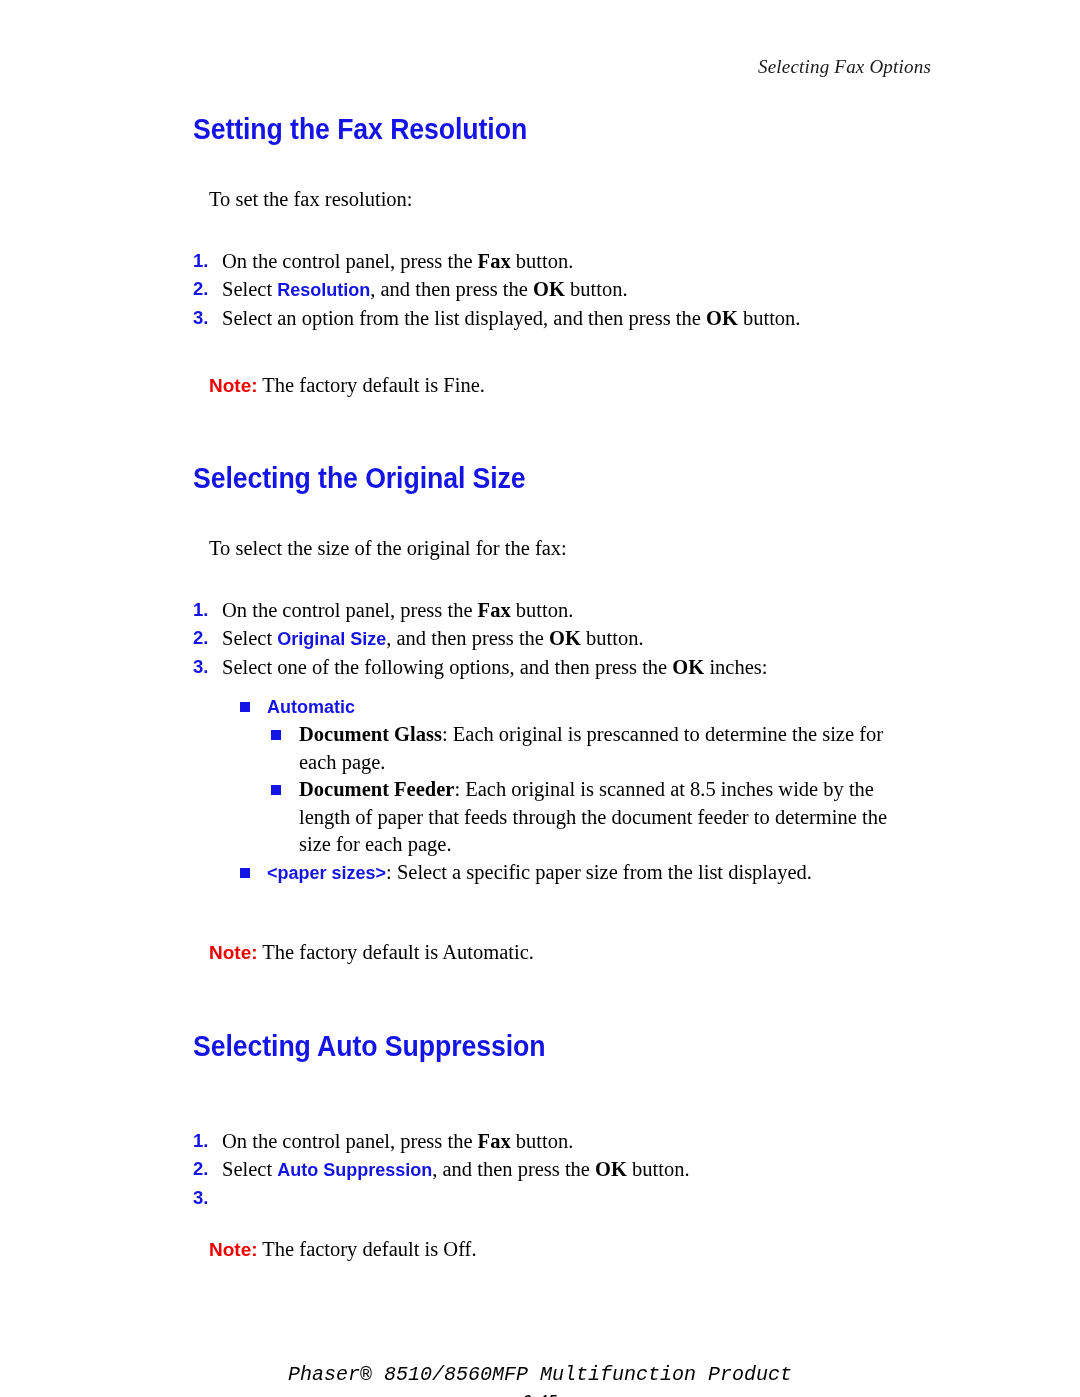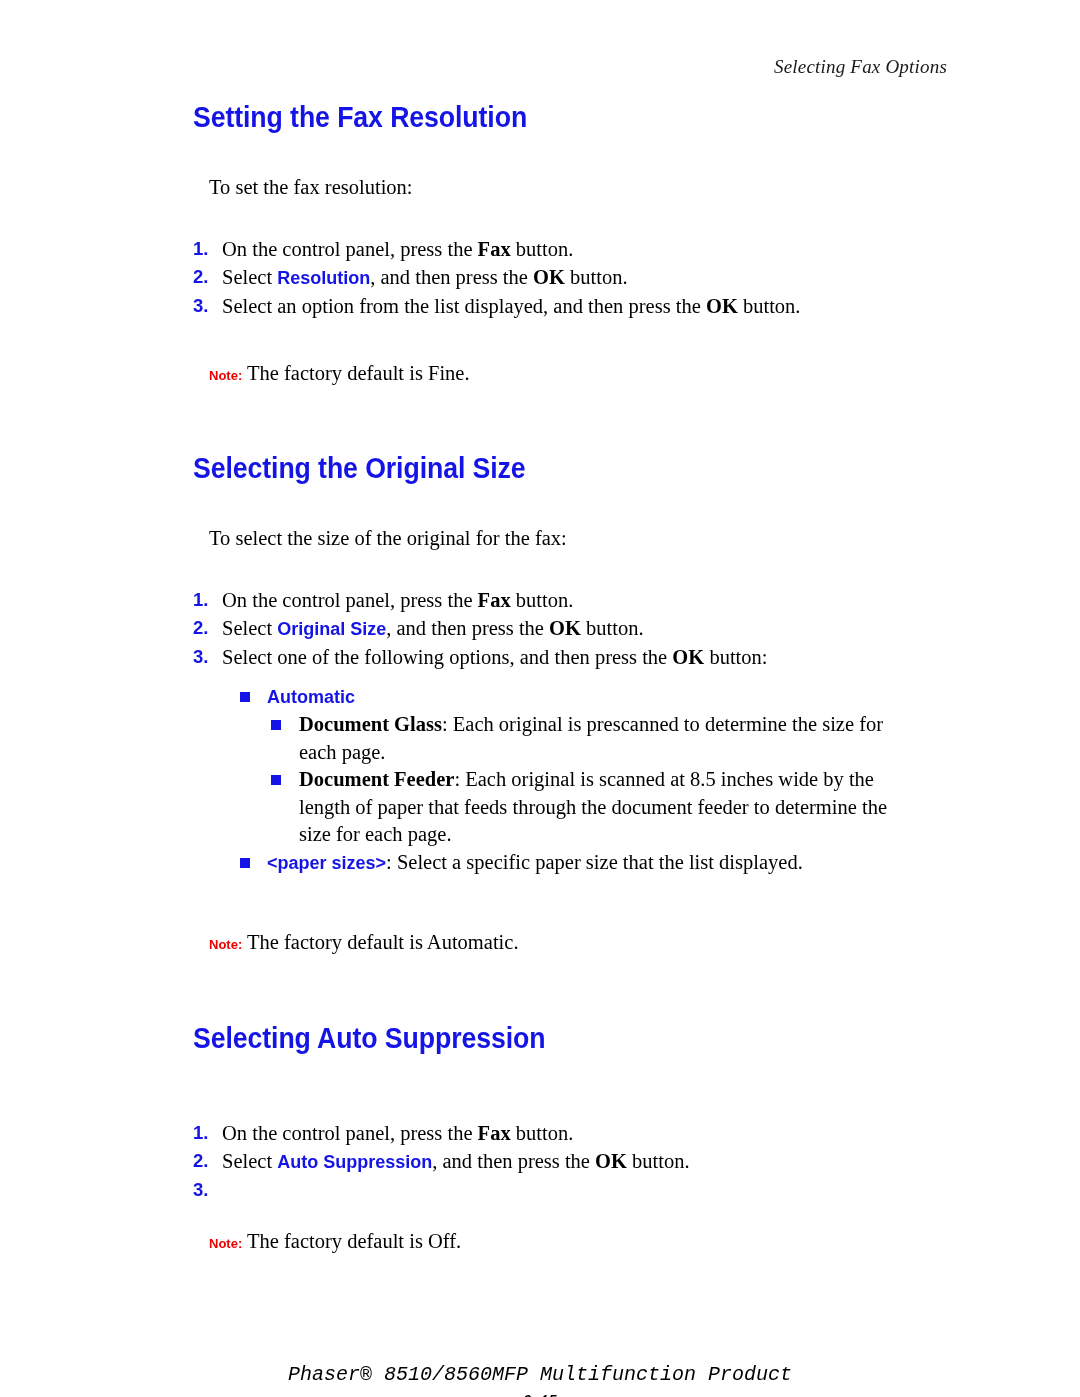--- a/index.html
+++ b/index.html
@@ -26,28 +26,27 @@
     position: absolute;
     top: 56px;
     left: 0;
     width: 931px;
     text-align: right;
     font-family: "Liberation Serif", "DejaVu Serif", serif;
     font-style: italic;
     font-size: 19px;
     color: #1a1a1a;
     letter-spacing: .2px;
-    padding-left: 16px;
   }
 
   
   .content {
     position: absolute;
     left: 193px;
-    top: 100px;
+    top: 112px;
     width: 740px;
   }
 
   
   h1.section-title {
     font-family: "Liberation Sans Narrow", "Liberation Sans", "DejaVu Sans", sans-serif;
     font-weight: bold;
     font-size: 29px;
     line-height: 34px;
     color: #1414e6;
@@ -126,21 +125,21 @@
     font-size: 18px;
     color: #1414e6;
   }
   .kbd {
     font-weight: bold;
     font-family: "Liberation Serif", "DejaVu Serif", serif;
   }
   .note-label {
     font-family: "Liberation Sans", "DejaVu Sans", sans-serif;
     font-weight: bold;
-    font-size: 13px;
+    font-size: 19px;
     color: #ee0000;
   }
 
   
   .footer {
     position: absolute;
     left: 0;
     top: 1362px;
     width: 1080px;
     text-align: center;
@@ -200,39 +199,39 @@
       <li>
         <span class="num">1.</span>
         <span class="step-text"><span>On the control panel, press the </span><span class="kbd">Fax</span><span> button.</span></span>
       </li>
       <li>
         <span class="num">2.</span>
         <span class="step-text"><span>Select </span><span class="ui-term">Original Size</span><span>, and then press the </span><span class="kbd">OK</span><span> button.</span></span>
       </li>
       <li>
         <span class="num">3.</span>
-        <span class="step-text"><span>Select one of the following options, and then press the </span><span class="kbd">OK</span><span> button:</span></span>
+        <span class="step-text"><span>Select one of the following options, and then press the </span><span class="kbd">OK</span><span> inches:</span></span>
       </li>
     </ol>
     <ul class="bullets">
       <li class="bullet-l1">
         <span class="sq"></span>
         <span><span class="ui-term">Automatic</span></span>
       </li>
       <li class="bullet-l2">
         <span class="sq"></span>
         <span><span class="kbd">Document Glass</span><span>: Each original is prescanned to determine the size for each page.</span></span>
       </li>
       <li class="bullet-l2">
         <span class="sq"></span>
         <span><span class="kbd">Document Feeder</span><span>: Each original is scanned at 8.5 inches wide by the length of paper that feeds through the document feeder to determine the size for each page.</span></span>
       </li>
       <li class="bullet-l1">
         <span class="sq"></span>
-        <span><span class="ui-term">&lt;paper sizes&gt;</span><span>: Select a specific paper size that the list displayed.</span></span>
+        <span><span class="ui-term">&lt;paper sizes&gt;</span><span>: Select a specific paper size from the list displayed.</span></span>
       </li>
     </ul>
     <div class="sp-med"></div>
     <p class="body-text">
       <span class="note-label">Note:</span><span> The factory default is Automatic.</span>
     </p>
 
     <div class="sp-xl"></div>
 
     <h1 class="section-title">Selecting Auto Suppression</h1>

